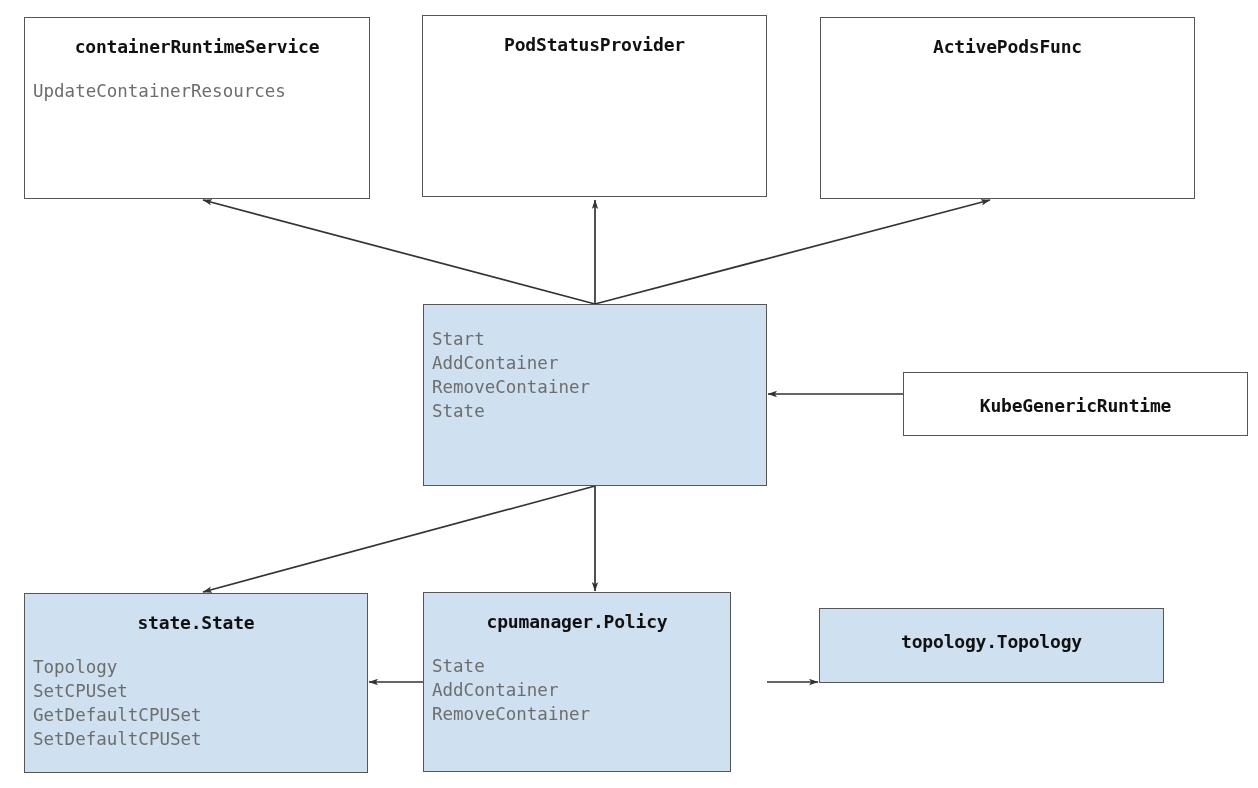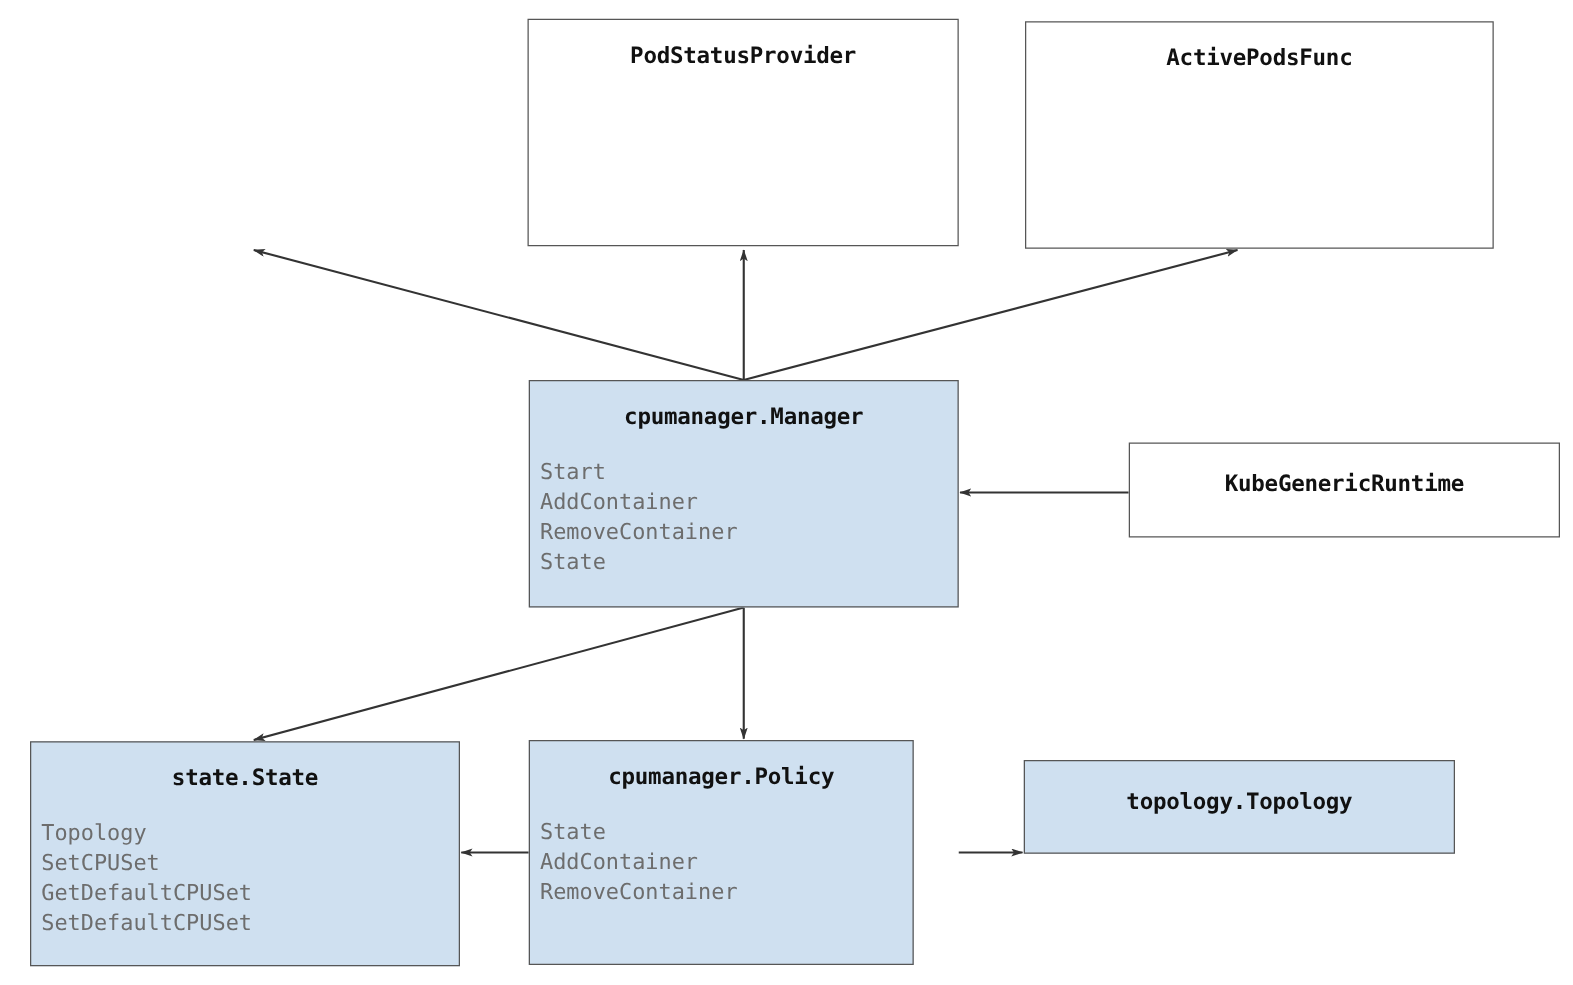--- a/index.html
+++ b/index.html
@@ -94,40 +94,45 @@
         <line x1="595" y1="304" x2="595" y2="200" marker-end="url(#arrowhead)"></line>
         <line x1="595" y1="304" x2="990" y2="200" marker-end="url(#arrowhead)"></line>
         <line x1="903" y1="394" x2="768" y2="394" marker-end="url(#arrowhead)"></line>
         <line x1="595" y1="486" x2="203" y2="592" marker-end="url(#arrowhead)"></line>
         <line x1="595" y1="486" x2="595" y2="591" marker-end="url(#arrowhead)"></line>
         <line x1="423" y1="682" x2="369" y2="682" marker-end="url(#arrowhead)"></line>
         <line x1="767" y1="682" x2="818" y2="682" marker-end="url(#arrowhead)"></line>
       </g>
   </svg>
 
+  <div class="uml-box b-crs" style="left: 24px; top: 17px; width: 346px; height: 182px;">
+    <span class="box-title">containerRuntimeService</span>
+    <span class="box-methods">
+      <span class="m">UpdateContainerResources</span>
+    </span>
+  </div>
 
   <div class="uml-box b-psp" style="left: 422px; top: 15px; width: 345px; height: 182px;">
     <span class="box-title">PodStatusProvider</span>
   </div>
 
   <div class="uml-box b-apf" style="left: 820px; top: 17px; width: 375px; height: 182px;">
     <span class="box-title">ActivePodsFunc</span>
   </div>
 
   <div class="uml-box b-manager filled" style="left: 423px; top: 304px; width: 344px; height: 182px;">
-    <span class="box-title">cpumanager.Manager</span>
     <span class="box-methods">
       <span class="m">Start</span>
       <span class="m">AddContainer</span>
       <span class="m">RemoveContainer</span>
       <span class="m">State</span>
     </span>
   </div>
 
-  <div class="uml-box b-kgr" style="left: 903px; top: 354px; width: 345px; height: 76px;">
+  <div class="uml-box b-kgr" style="left: 903px; top: 372px; width: 345px; height: 64px;">
     <span class="box-title">KubeGenericRuntime</span>
   </div>
 
   <div class="uml-box b-state filled" style="left: 24px; top: 593px; width: 344px; height: 180px;">
     <span class="box-title">state.State</span>
     <span class="box-methods">
       <span class="m">Topology</span>
       <span class="m">SetCPUSet</span>
       <span class="m">GetDefaultCPUSet</span>
       <span class="m">SetDefaultCPUSet</span>

